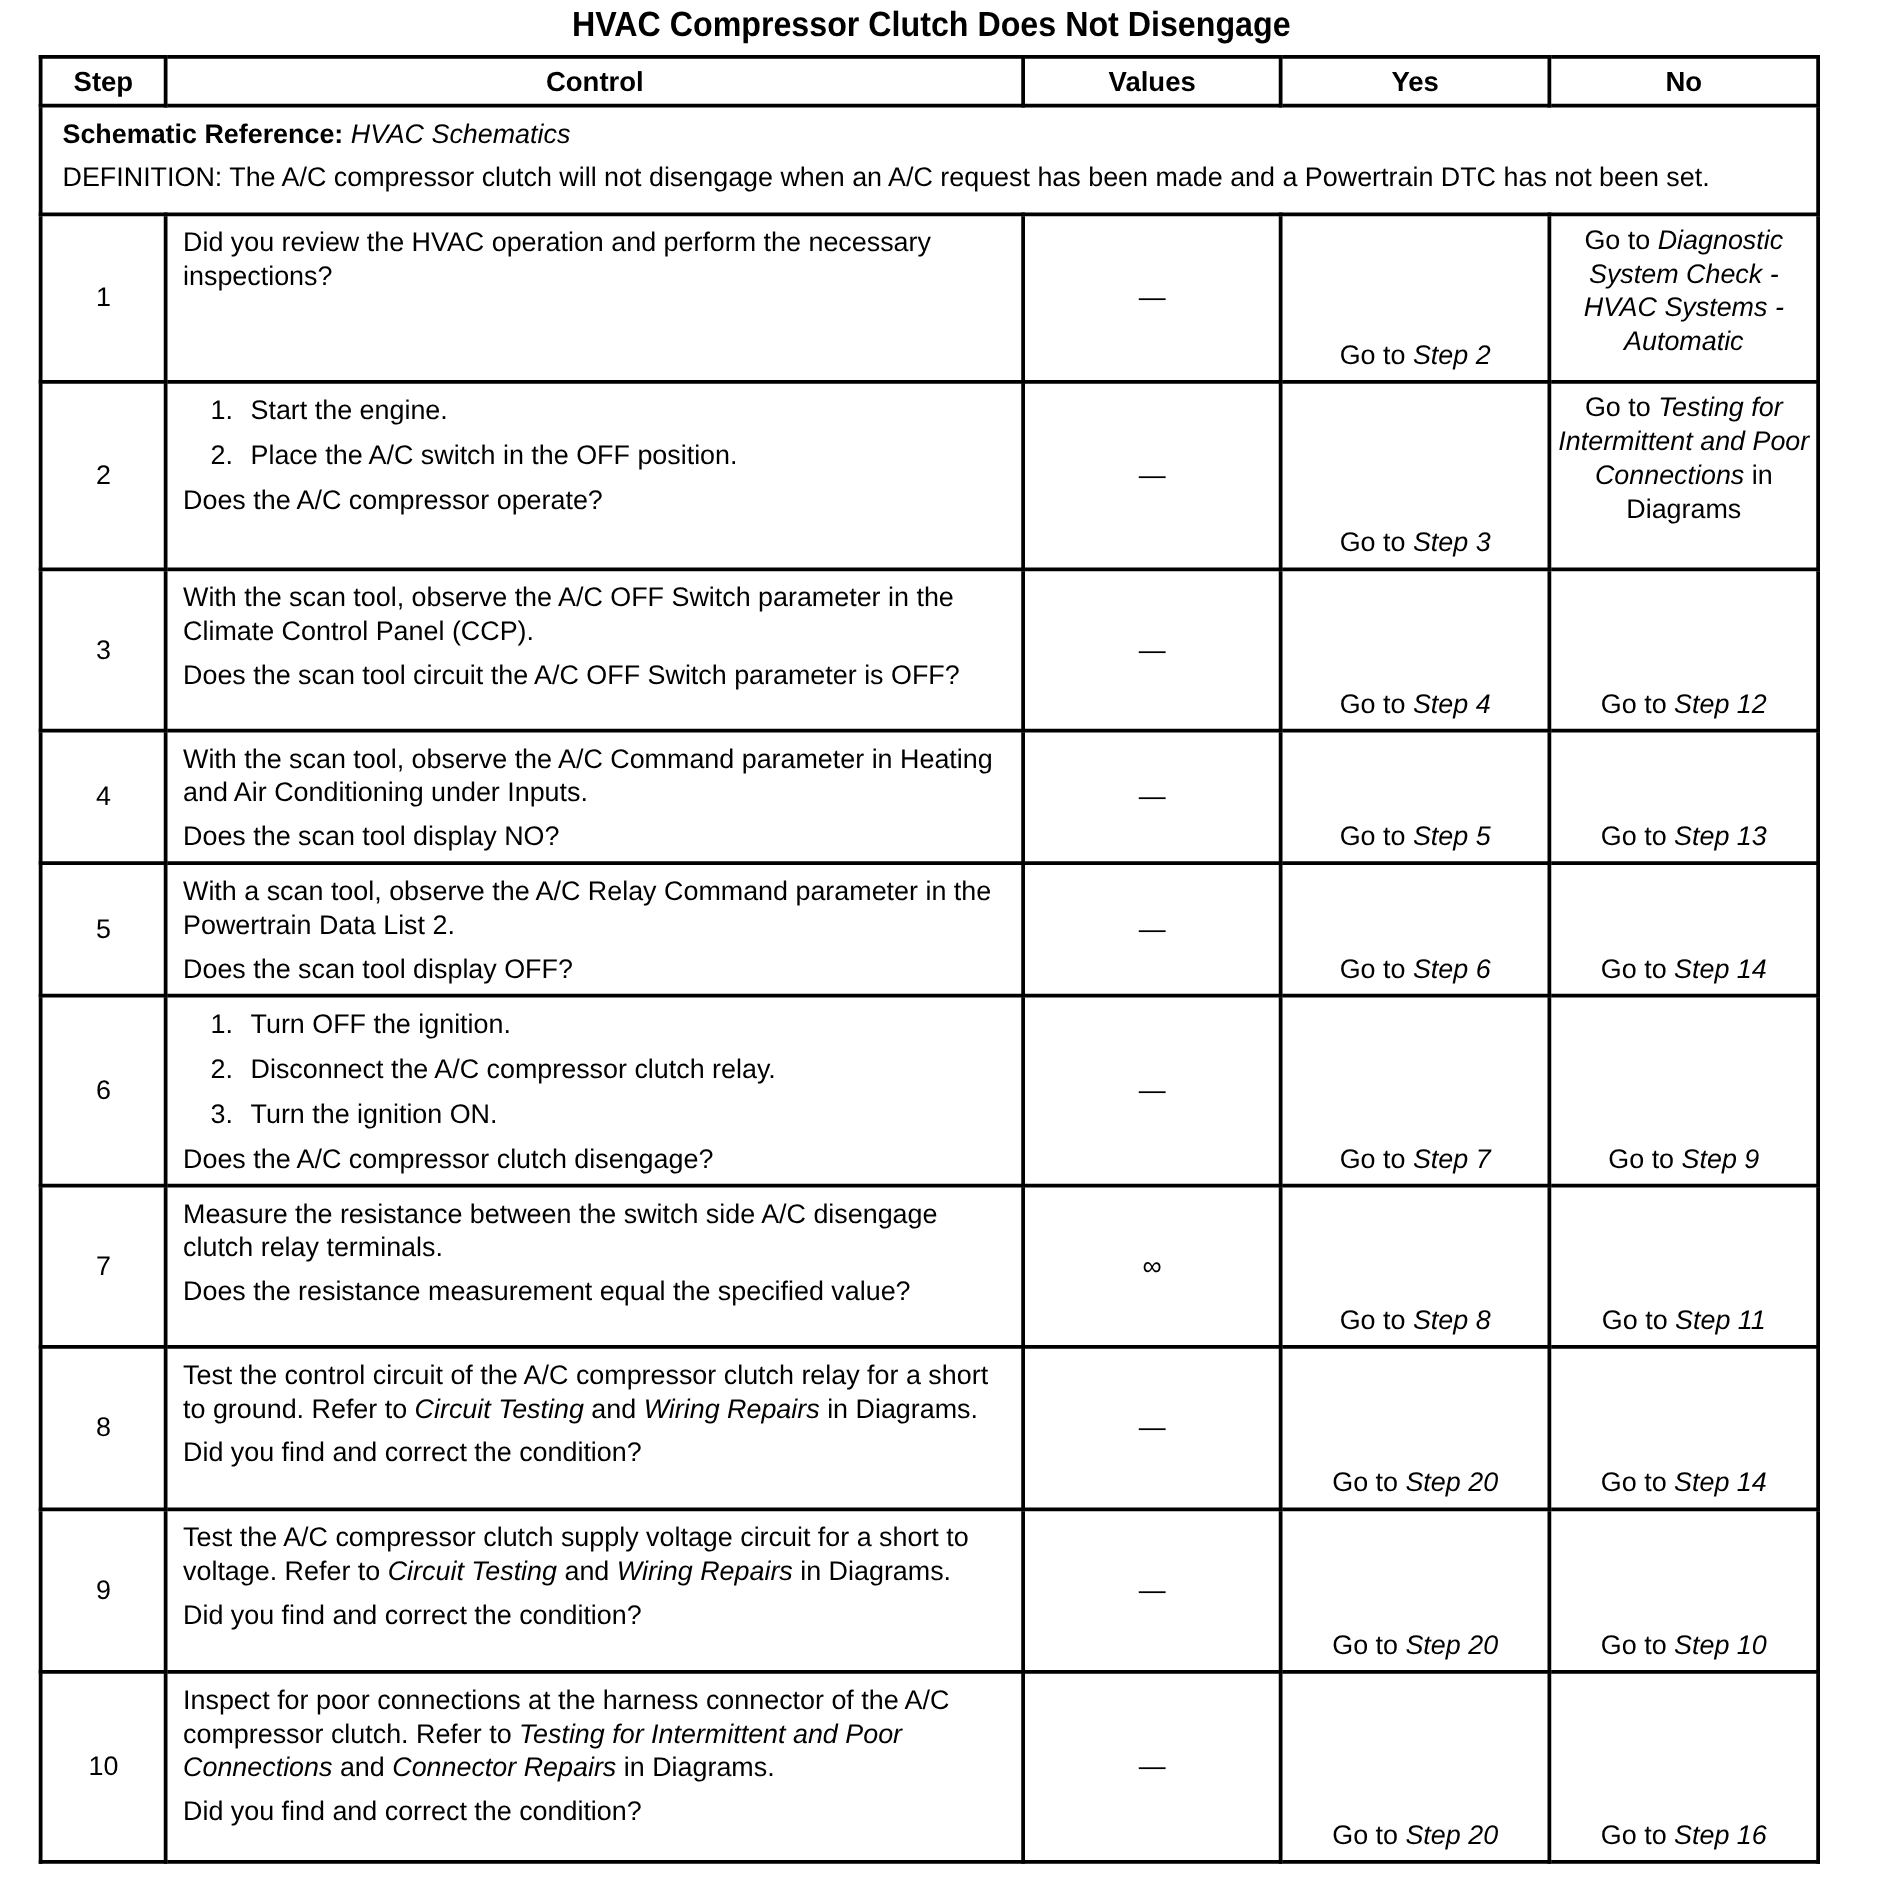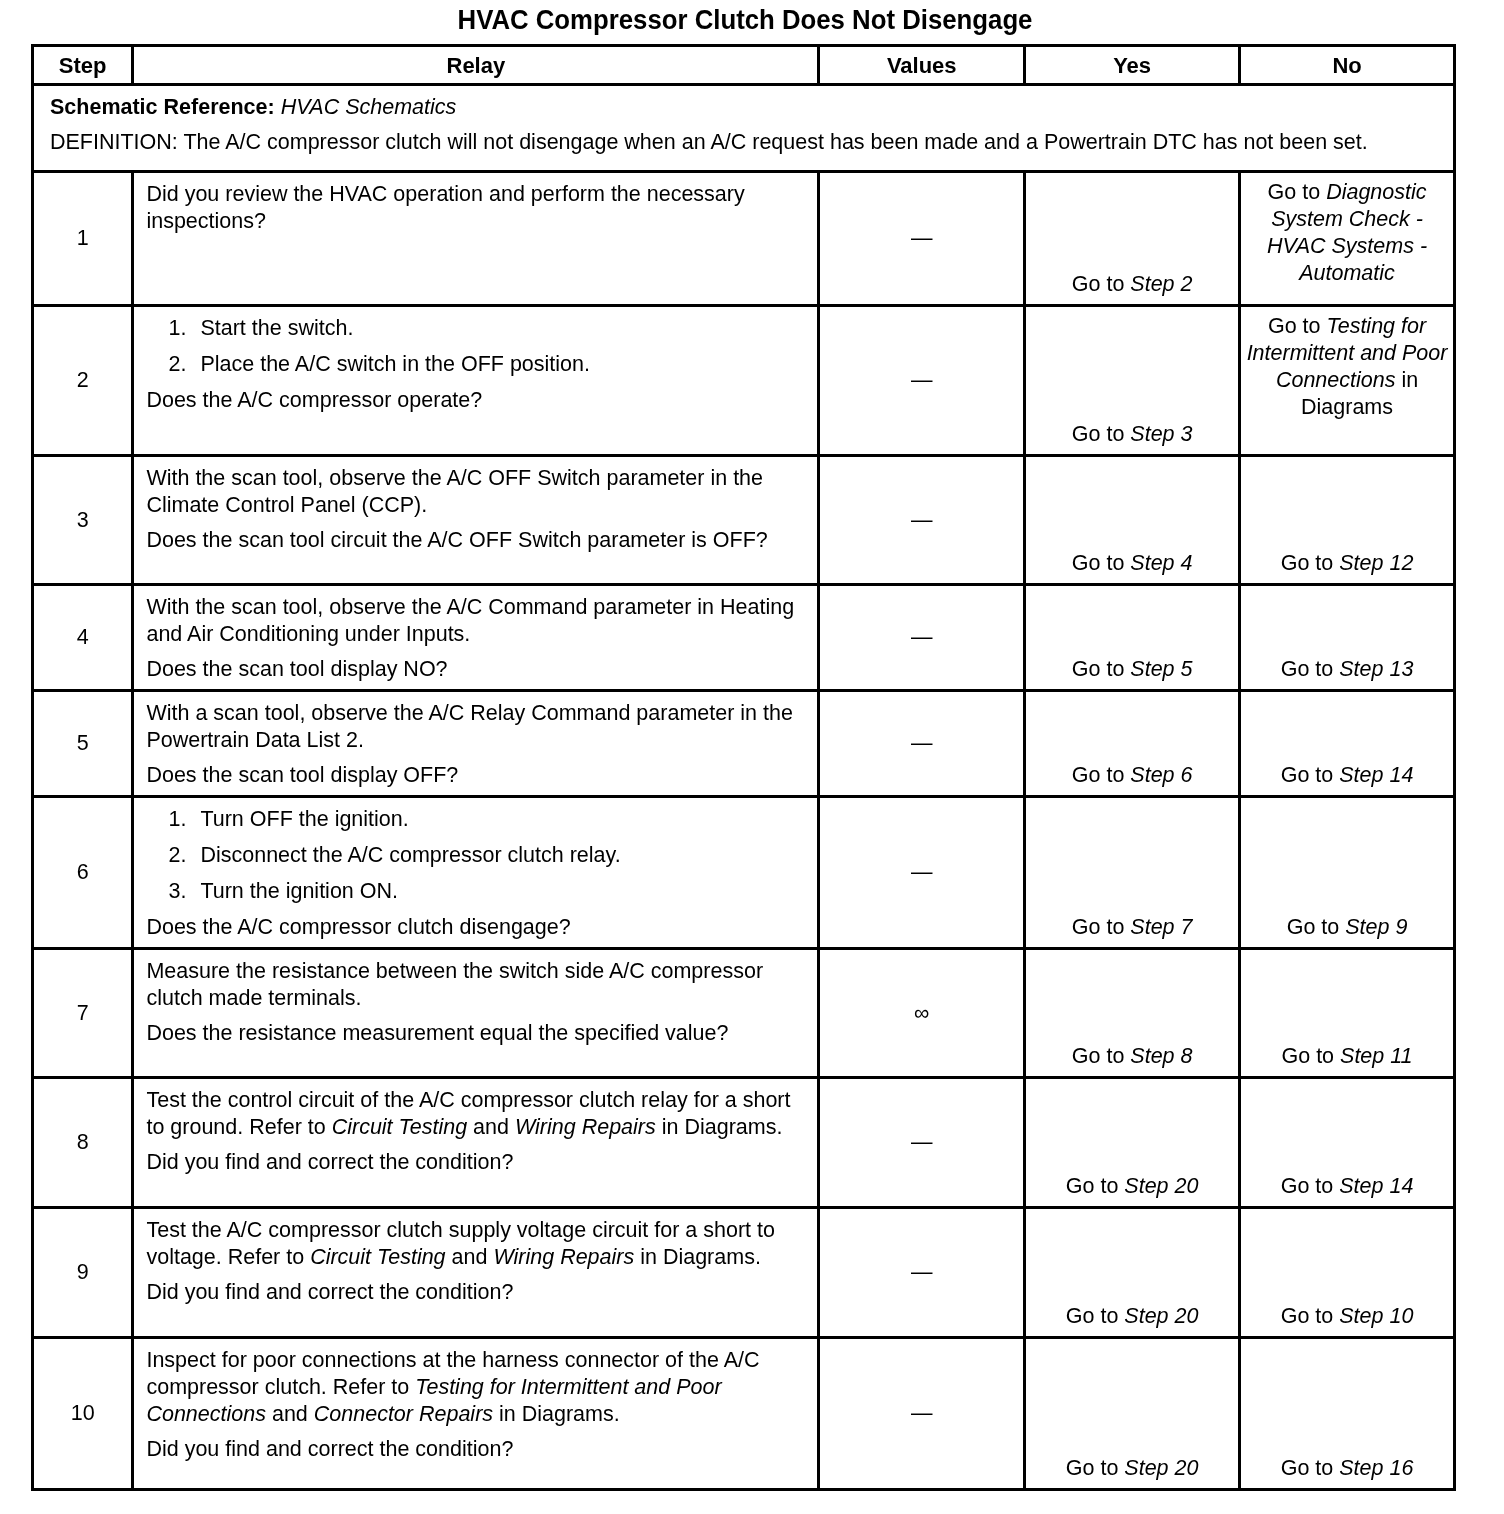--- a/index.html
+++ b/index.html
@@ -35,21 +35,21 @@
   <colgroup>
     <col class="c-step">
       <col class="c-action">
       <col class="c-values">
       <col class="c-yes">
       <col class="c-no">
   </colgroup>
   <thead>
     <tr>
       <th>Step</th>
-      <th>Relay</th>
+      <th>Control</th>
       <th>Values</th>
       <th>Yes</th>
       <th>No</th>
     </tr>
   </thead>
   <tbody id="tbody">
     <tr>
       <td colspan="5" class="ref">
         <p>
           <b>Schematic Reference:</b> 
@@ -63,21 +63,21 @@
         <td class="action">
           <div class="para">Did you review the HVAC operation and perform the necessary inspections?</div>
         </td>
         <td class="values">—</td>
         <td class="yes"><span>Go to </span><em>Step 2</em></td>
         <td class="no multi"><em><span style="font-style: normal;">Go to </span>Diagnostic System Check - HVAC Systems - Automatic</em></td>
       </tr>
       <tr style="height: 150px;">
         <td class="step">2</td>
         <td class="action">
-          <div class="li"><span class="num">1.</span><span>Start the switch.</span></div>
+          <div class="li"><span class="num">1.</span><span>Start the engine.</span></div>
           <div class="li"><span class="num">2.</span><span>Place the A/C switch in the OFF position.</span></div>
           <div class="para">Does the A/C compressor operate?</div>
         </td>
         <td class="values">—</td>
         <td class="yes"><span>Go to </span><em>Step 3</em></td>
         <td class="no multi"><span>Go to </span><em>Testing for Intermittent and Poor Connections</em><span> in Diagrams</span></td>
       </tr>
       <tr style="height: 129px;">
         <td class="step">3</td>
         <td class="action">
@@ -116,21 +116,21 @@
           <div class="li"><span class="num">3.</span><span>Turn the ignition ON.</span></div>
           <div class="para">Does the A/C compressor clutch disengage?</div>
         </td>
         <td class="values">—</td>
         <td class="yes"><span>Go to </span><em>Step 7</em></td>
         <td class="no"><span>Go to </span><em>Step 9</em></td>
       </tr>
       <tr style="height: 129px;">
         <td class="step">7</td>
         <td class="action">
-          <div class="para">Measure the resistance between the switch side A/C compressor clutch made terminals.</div>
+          <div class="para">Measure the resistance between the switch side A/C disengage clutch relay terminals.</div>
           <div class="para">Does the resistance measurement equal the specified value?</div>
         </td>
         <td class="values">∞</td>
         <td class="yes"><span>Go to </span><em>Step 8</em></td>
         <td class="no"><span>Go to </span><em>Step 11</em></td>
       </tr>
       <tr style="height: 130px;">
         <td class="step">8</td>
         <td class="action">
           <div class="para"><span>Test the control circuit of the A/C compressor clutch relay for a short to ground. Refer to </span><em>Circuit Testing</em><span> and </span><em>Wiring Repairs</em><span> in Diagrams.</span></div>

